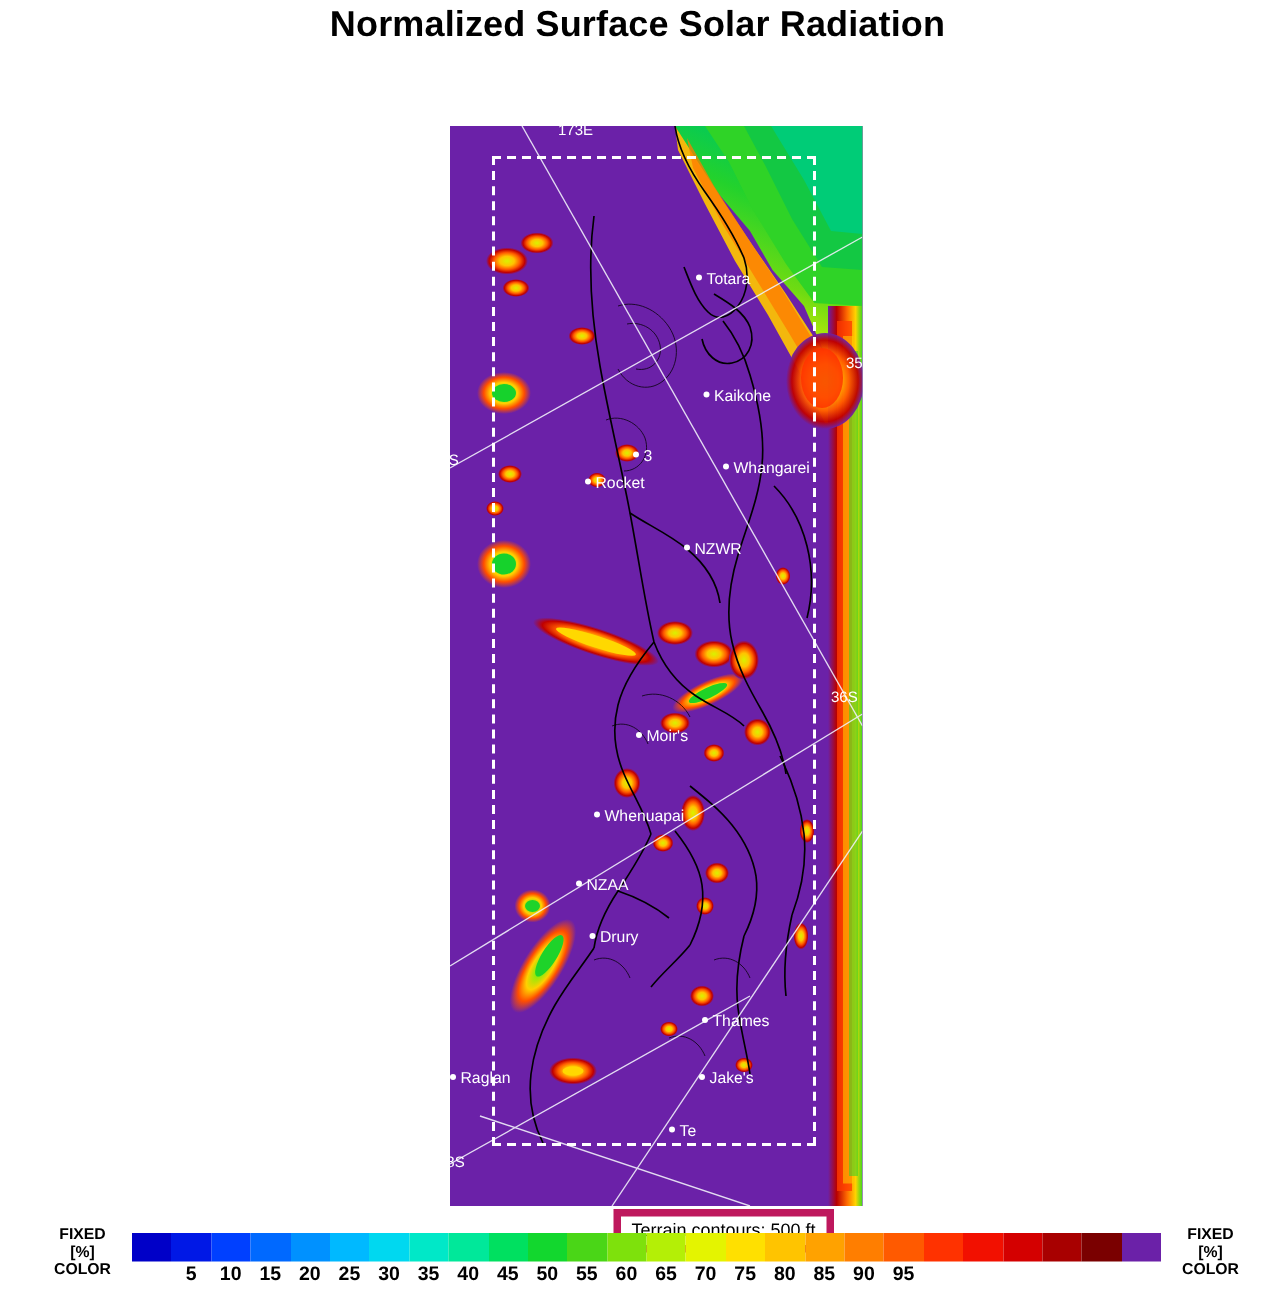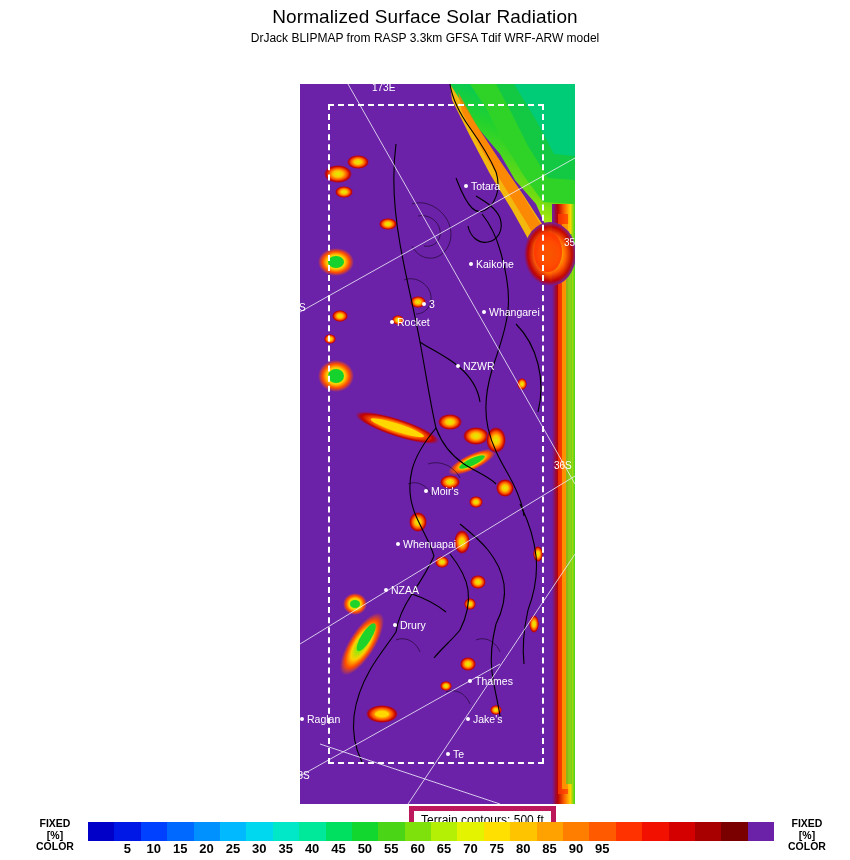--- a/index.html
+++ b/index.html
@@ -23,22 +23,22 @@
 
   
   .header {
     position: absolute;
     top: 6px;
     left: 0;
     width: 850px;
     text-align: center;
   }
   .title {
-    font-size: 19px;
-    font-weight: normal;
+    font-size: 24px;
+    font-weight: bold;
     letter-spacing: 0.1px;
     line-height: 22px;
   }
   .subtitle {
     font-size: 15px;
     font-weight: bold;
     line-height: 19px;
     margin-top: 1px;
   }
   .subtitle .small {
@@ -170,21 +170,20 @@
     font-weight: bold;
   }
 </style>
 </head>
 <body>
 
 <div class="page">
 
   <div class="header">
     <div class="title">Normalized Surface Solar Radiation</div>
-    <div class="model-line">DrJack BLIPMAP from RASP 3.3km GFSA Tdif WRF-ARW model</div>
   </div>
 
   <div class="map-wrap">
 
     <svg class="map-canvas" viewBox="0 0 275 720" preserveAspectRatio="none">
       <defs>
         <radialGradient id="hot" cx="50%" cy="50%" r="50%">
           <stop offset="0%" stop-color="#d9f200"></stop>
           <stop offset="35%" stop-color="#ffc400"></stop>
           <stop offset="62%" stop-color="#ff5a00"></stop>

